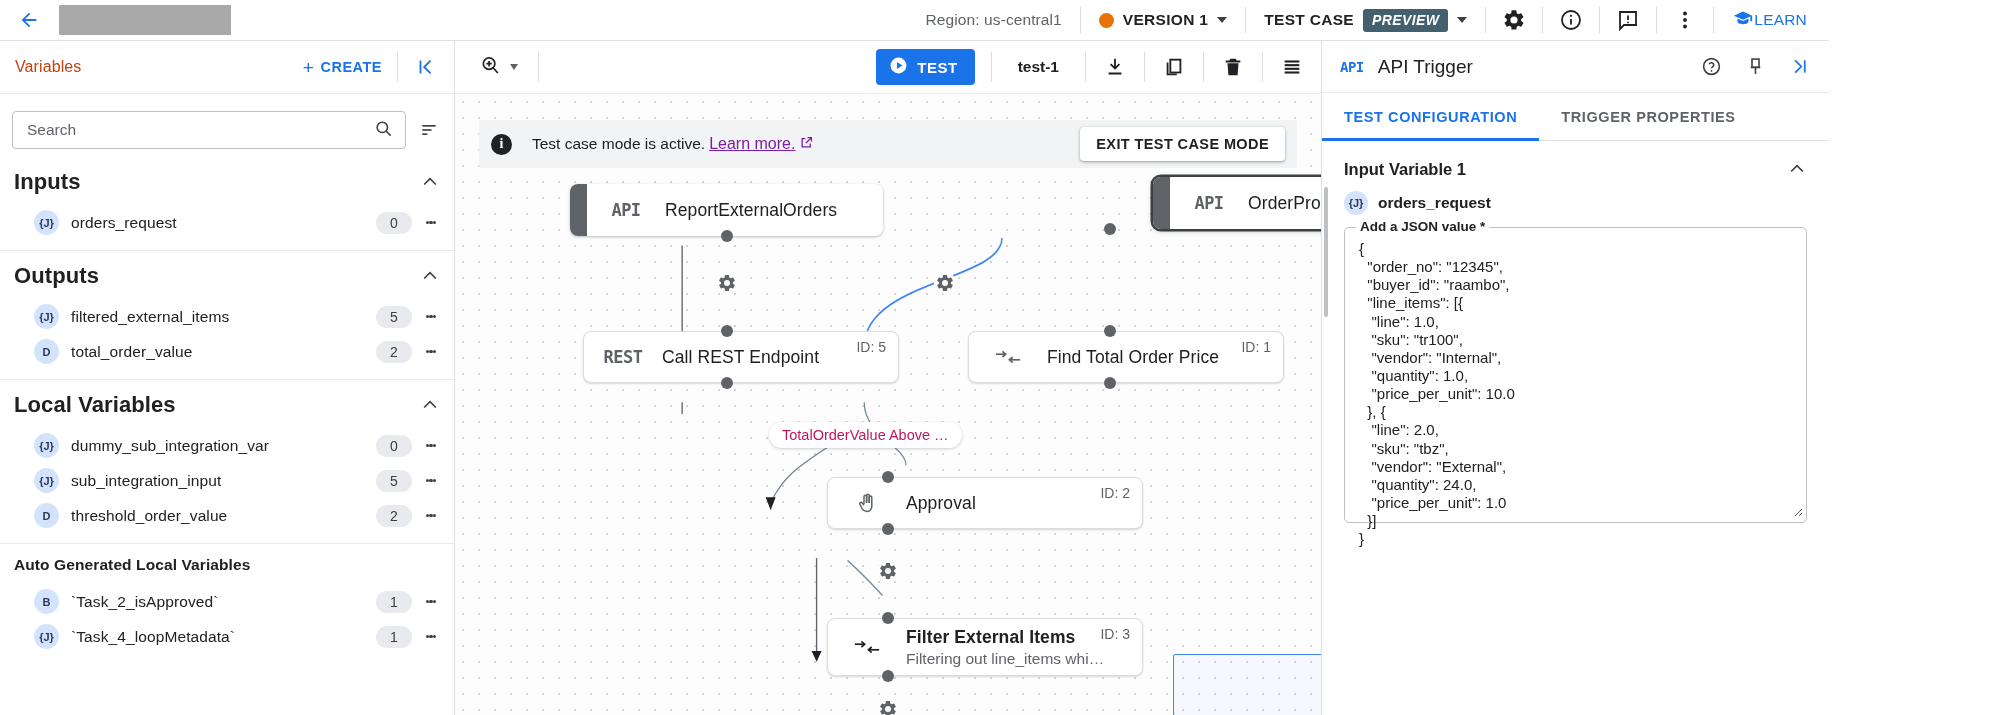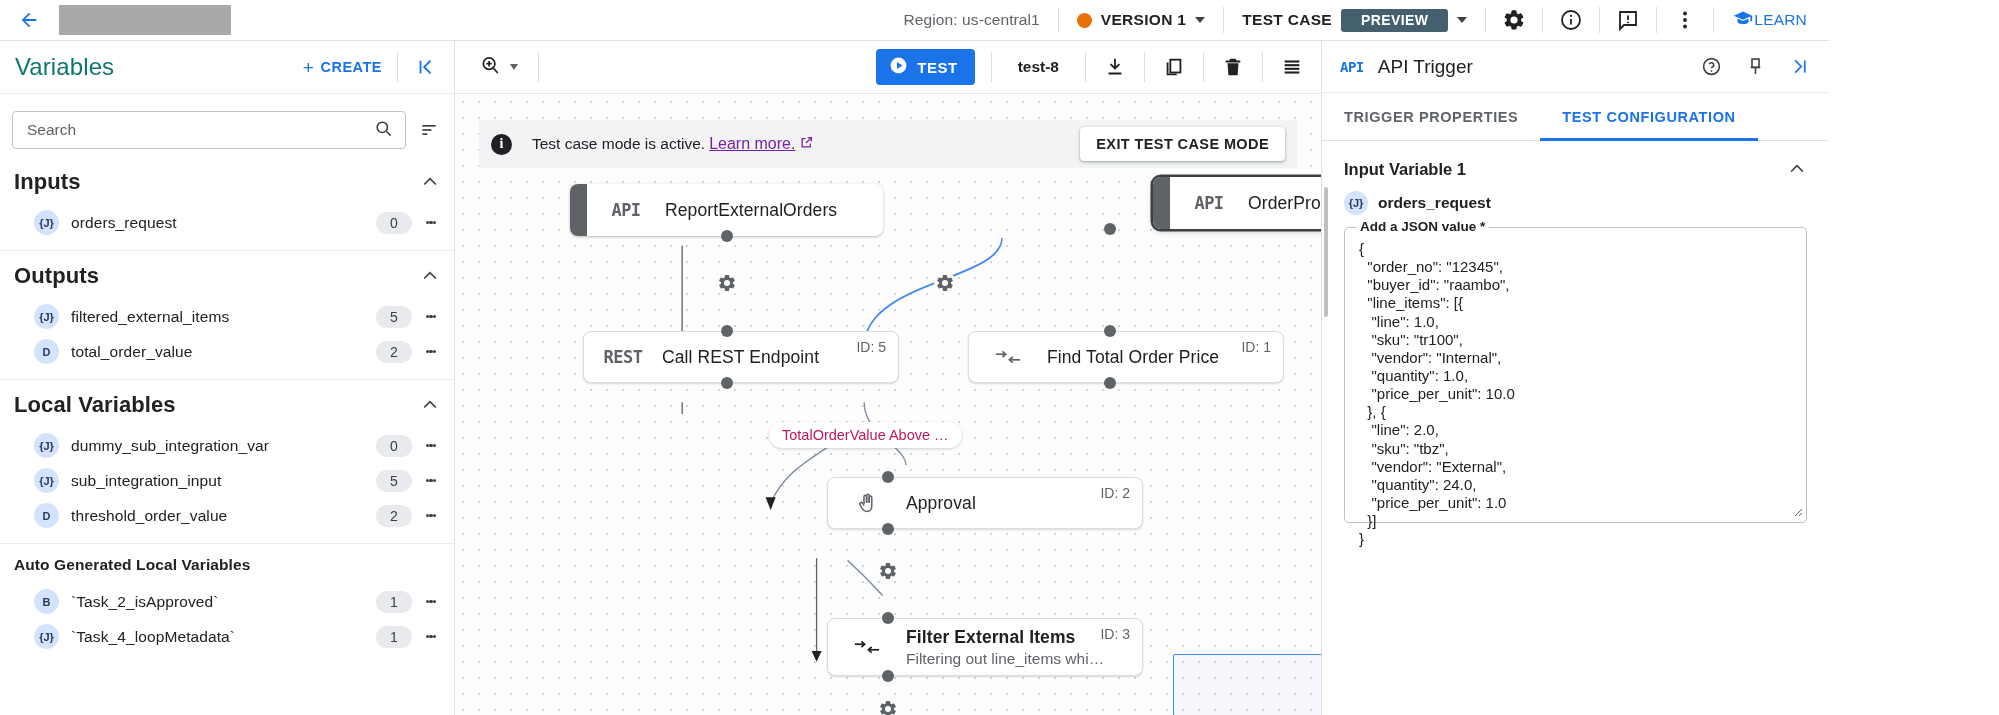--- a/index.html
+++ b/index.html
@@ -31,40 +31,40 @@
   .topbar-spacer { flex: 1; }
   .tb-sep { width: 1px; height: 26px; background: #dadce0; margin: 0 0px; }
   .tb-group { display: flex; align-items: center; height: 41px; padding: 0 18px; gap: 9px; }
   .region-text { font-size: 15.5px; color: #5f6368; letter-spacing: .1px; }
   .version-dot { width: 15px; height: 15px; border-radius: 50%; background: #e8710a; }
   .version-label { font-size: 15.5px; font-weight: 700; letter-spacing: .3px; color: #202124; }
   .caret { width: 0; height: 0; border-left: 5px solid transparent; border-right: 5px solid transparent; border-top: 6px solid #3c4043; }
   .testcase-label { font-size: 15.5px; font-weight: 700; letter-spacing: .3px; }
   .preview-pill {
     background: #44606e; color: #fff; font-size: 14px; font-weight: 600;
-    padding: 3px 20px 4px; border-radius: 3px; letter-spacing: .4px;
+    padding: 3px 9px 4px; border-radius: 3px; letter-spacing: .4px; font-style: italic;
   }
   .icon-btn {
     width: 56px; height: 41px; display: flex; align-items: center; justify-content: center;
     cursor: pointer; color: #202124;
   }
   .learn-btn { display: flex; align-items: center; padding: 0 22px 0 18px; color: #1a73e8; cursor: pointer; }
   .learn-text { font-size: 15.5px; letter-spacing: .2px; }
 
   
   .body { flex: 1; display: flex; min-height: 0; }
 
   
   .sidebar { width: 455px; min-width: 455px; background: #fff; display: flex; flex-direction: column;
              border-right: 1px solid #e0e0e0; }
   .sb-header {
     height: 53px; min-height: 53px; display: flex; align-items: center;
     padding: 0 0 0 15px; border-bottom: 1px solid #e8eaed;
   }
-  .sb-title { font-size: 24px; color: #0f766e; letter-spacing: .1px; }
+  .sb-title { font-size: 16px; color: #c2410c; letter-spacing: .1px; }
   .sb-head-spacer { flex: 1; }
   .create-btn { display: flex; align-items: center; gap: 6px; color: #1a73e8; font-size: 14.5px;
                 font-weight: 600; letter-spacing: .5px; cursor: pointer; padding-right: 15px;}
   .plus { font-size: 19px; line-height: 1; font-weight: 500; }
   .sb-sep { width: 1px; height: 30px; background: #dadce0; }
   .collapse-btn { width: 56px; height: 53px; display: flex; align-items: center; justify-content: center;
                   color: #1a73e8; cursor: pointer; }
 
   .sb-scroll { flex: 1; overflow: hidden; position: relative; }
   .search-row { display: flex; align-items: center; padding: 17px 12px 8px 12px; gap: 10px; }
@@ -472,21 +472,21 @@
         <div class="test-btn">
           <span>
             <svg width="19" height="19" viewBox="0 0 24 24" fill="#fff">
                 <circle cx="12" cy="12" r="10"></circle>
                 <polygon points="10,7.5 10,16.5 17,12" fill="#1a73e8"></polygon>
               </svg>
           </span>
           <span>TEST</span>
         </div>
         <div class="ct-sep"></div>
-        <span class="testcase-name">test-8</span>
+        <span class="testcase-name">test-1</span>
         <div class="ct-sep"></div>
         <div class="ct-icon">
           <svg width="22" height="22" viewBox="0 0 24 24" fill="currentColor">
               <path d="M11 3h2v8.2l3.1-3.1 1.4 1.4L12 15 6.5 9.5l1.4-1.4L11 11.2V3z"></path>
               <rect x="5" y="18" width="14" height="2.2"></rect>
             </svg>
         </div>
         <div class="ct-sep"></div>
         <div class="ct-icon">
           <svg width="22" height="22" viewBox="0 0 24 24" fill="none" stroke="currentColor" stroke-width="2">
@@ -679,25 +679,25 @@
         </div>
         <div class="rp-icon blue">
           <svg width="21" height="21" viewBox="0 0 24 24" fill="none" stroke="currentColor" stroke-width="2">
               <polyline points="7,5 14,12 7,19"></polyline>
               <line x1="18" y1="5" x2="18" y2="19"></line>
             </svg>
         </div>
       </div>
 
       <div class="tabs">
+        <div class="tab active">
+          <span>TEST CONFIGURATION</span>
+        </div>
         <div class="tab">
           <span>TRIGGER PROPERTIES</span>
-        </div>
-        <div class="tab active">
-          <span>TEST CONFIGURATION</span>
         </div>
       </div>
 
       <div class="rp-content">
         <div class="rp-scrollbar"></div>
         <div class="iv-header">
           <span class="iv-title">Input Variable 1</span>
           <span class="iv-spacer"></span>
           <span class="chev">
             <svg width="20" height="20" viewBox="0 0 24 24" fill="none" stroke="currentColor" stroke-width="2">

